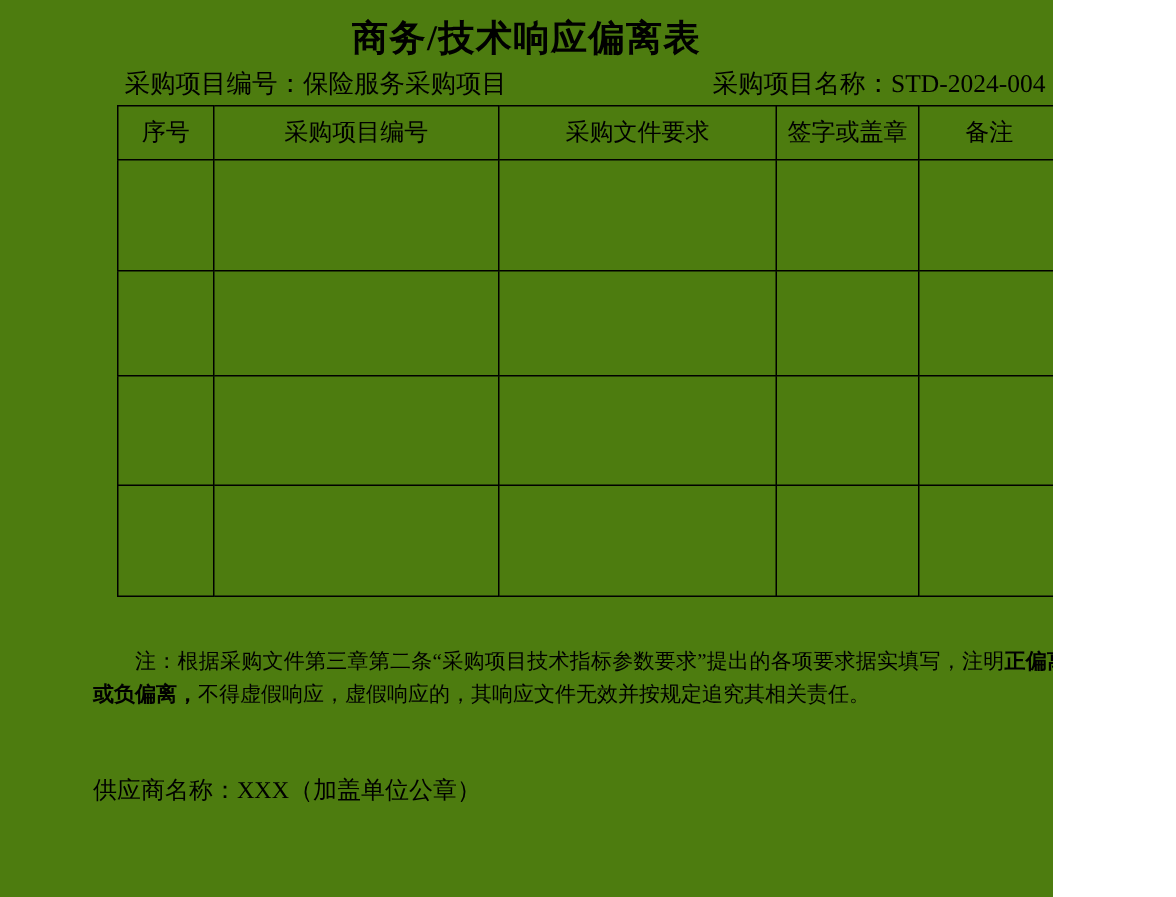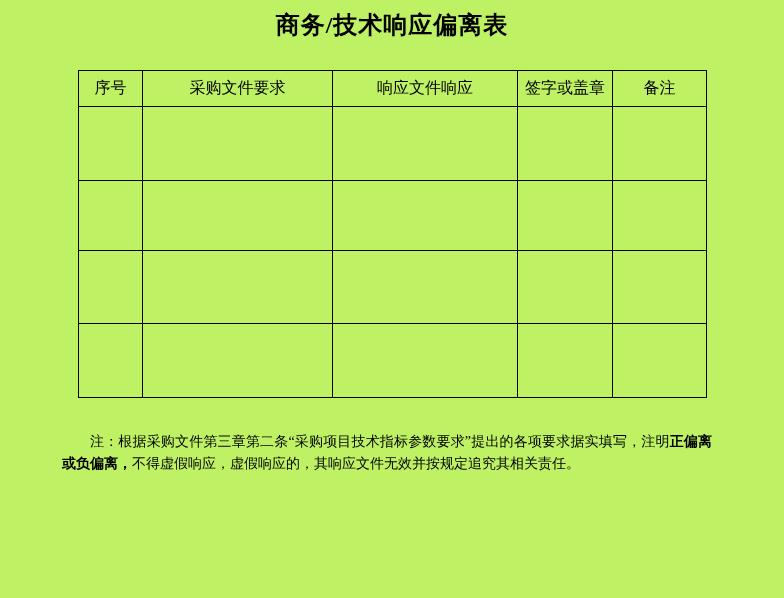--- a/index.html
+++ b/index.html
@@ -1,20 +1,20 @@
 <!DOCTYPE html>
 <html><head>
 <meta charset="utf-8">
 <style>
   html, body { margin: 0; padding: 0; background: #fff; }
   #page {
     position: relative;
-    width: 784px;
+    width: 702px;
     height: 598px;
-    background: #bef264;
+    background: #4d7c0f;
     color: #000000;
     font-family: "Liberation Serif", "DejaVu Serif", serif;
     overflow: hidden;
   }
   .title {
     position: absolute;
     top: 9px; left: 0;
     width: 100%;
     text-align: center;
     font-size: 24px;
@@ -68,34 +68,42 @@
     white-space: nowrap;
   }
 </style>
 </head>
 <body>
 
 <div id="page">
 
   <div class="title">商务/技术响应偏离表</div>
 
+  <div class="meta-row">
+    <span>
+      <span>采购项目编号：</span><span>保险服务采购项目</span>
+    </span>
+    <span>
+      <span>采购项目名称：</span><span>STD-2024-004</span>
+    </span>
+  </div>
 
   <table class="deviation">
     <colgroup>
       <col style="width:64px">
         <col style="width:190px">
         <col style="width:185px">
         <col style="width:95px">
         <col style="width:94px">
     </colgroup>
     <thead>
       <tr class="hdr">
         <th>序号</th>
+        <th>采购项目编号</th>
         <th>采购文件要求</th>
-        <th>响应文件响应</th>
         <th>签字或盖章</th>
         <th>备注</th>
       </tr>
     </thead>
     <tbody>
       <tr class="r1">
         <td></td>
         <td></td>
         <td></td>
         <td></td>
@@ -121,15 +129,16 @@
         <td></td>
         <td></td>
         <td></td>
       </tr>
     </tbody>
   </table>
 
   <p class="note"><span>注：根据采购文件第三章第二条“采购项目技术指标参数要求”提出的各项要求据实填写，注明</span><b>正偏离或负偏离，</b><span>不得虚假响应，虚假响应的，其响应文件无效并按规定追究其相关责任。</span></p>
 
   <div class="footer">
+    <div>供应商名称：XXX（加盖单位公章）</div>
   </div>
 
 </div>
 
 </body></html>

